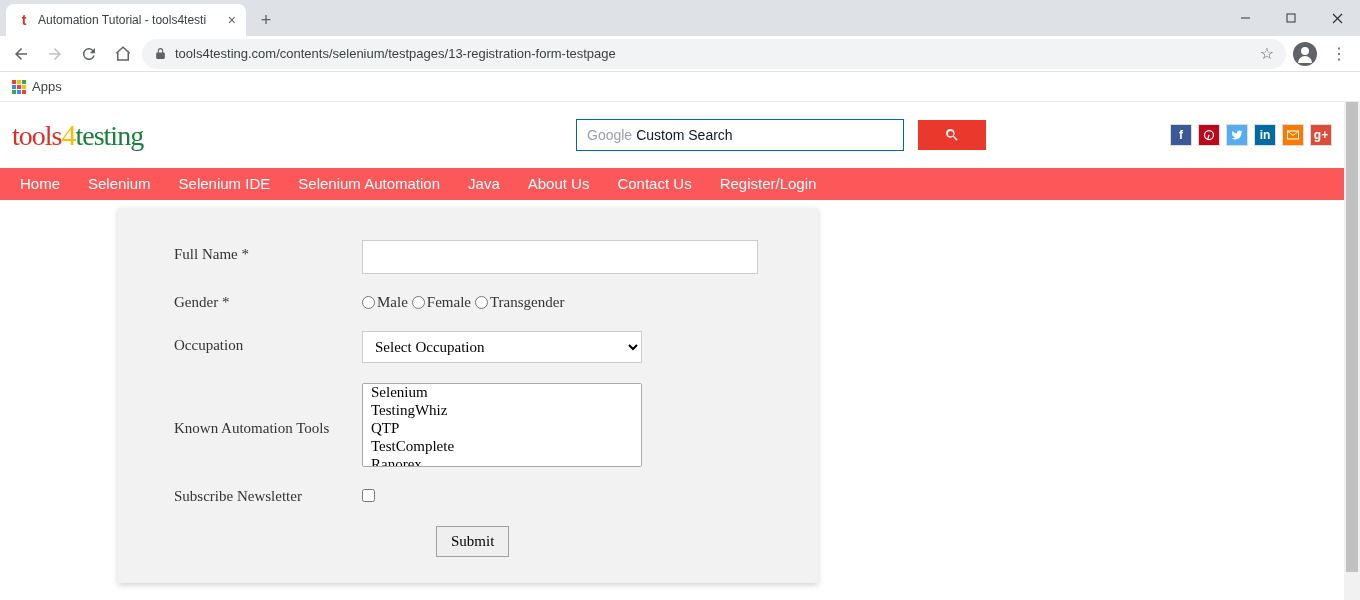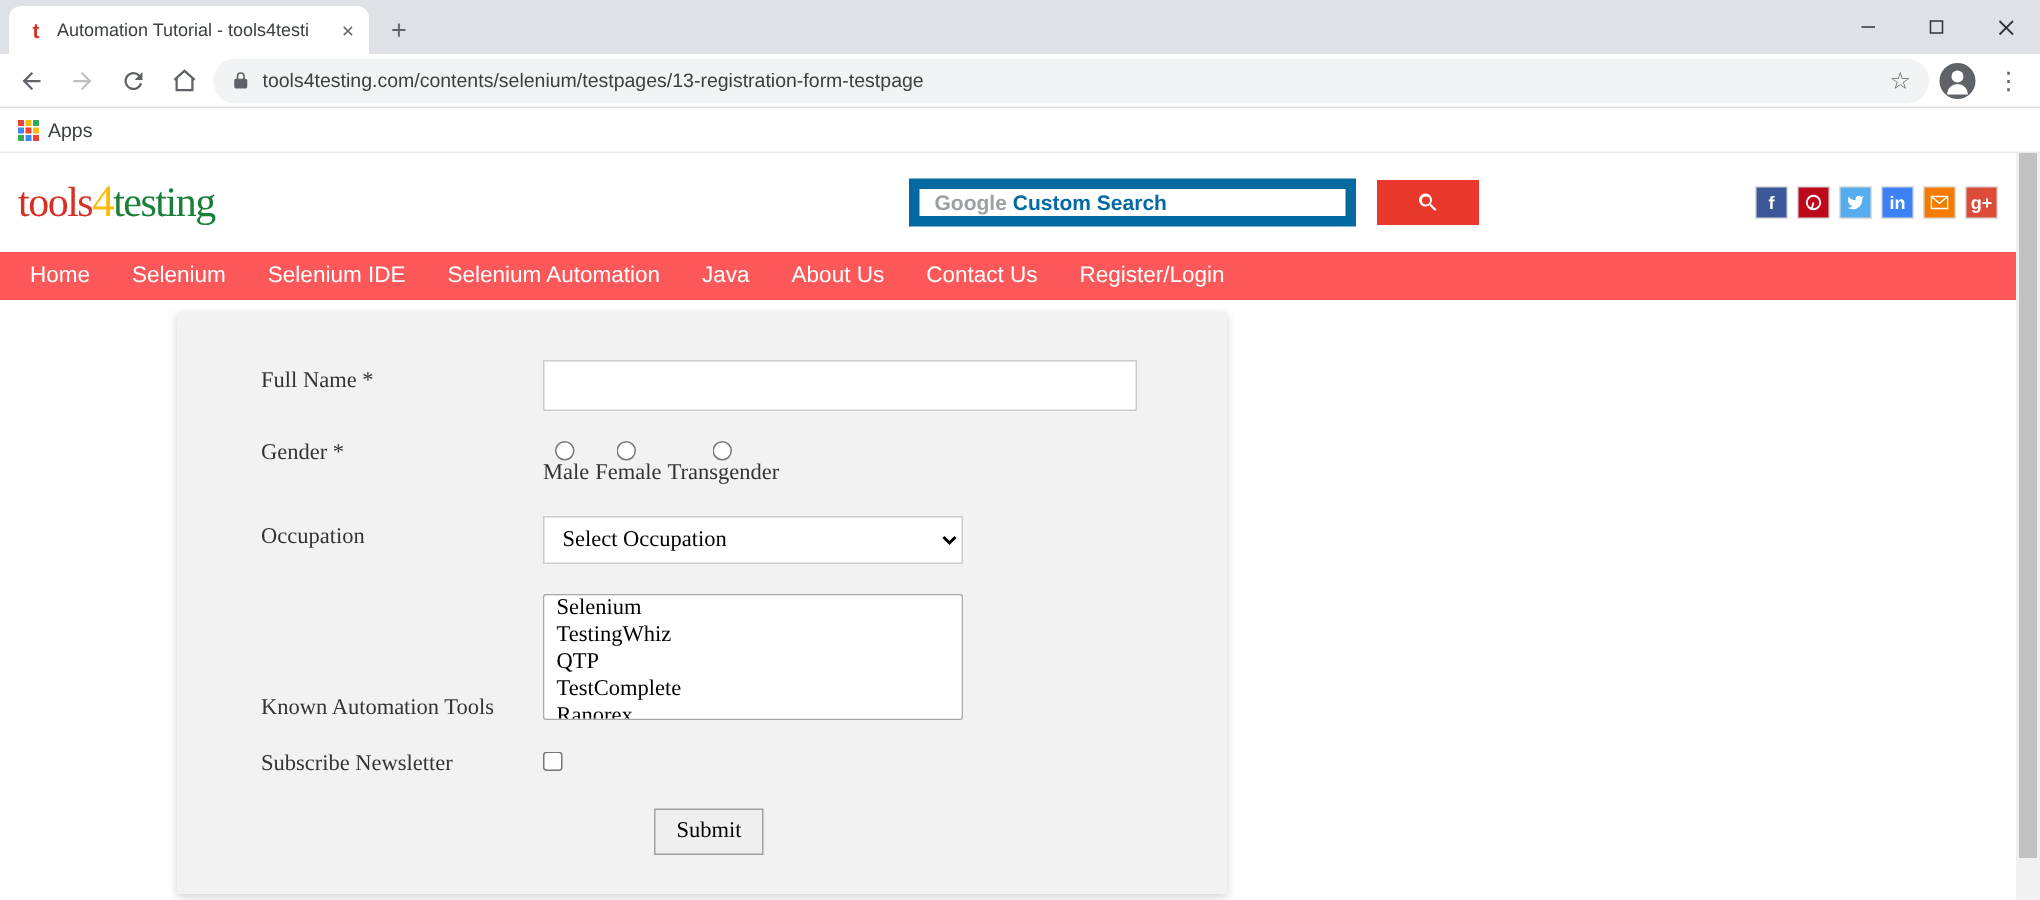--- a/index.html
+++ b/index.html
@@ -34,43 +34,43 @@
   .scrollbar { position:absolute; top:0; right:0; width:16px; bottom:0; background:#f1f1f1;}
   .scrollbar-thumb { position:absolute; top:0; left:2px; right:2px; height:470px; background:#c1c1c1; }
 
   .site-header { height:66px; display:flex; align-items:center; padding:0 12px; }
   .logo { font-family: Georgia, serif; font-size:28px; font-weight:normal; letter-spacing:-1px; }
   .logo .p1 { color:#d93025; }
   .logo .p2 { color:#fbbc05; font-size:30px; }
   .logo .p3 { color:#188038; }
 
   .search-wrap { margin-left:auto; display:flex; align-items:center; gap:14px; }
-  .gcse { width:298px; height:32px; border:7px solid #0369a1; display:flex; align-items:center; padding:0 10px; font-size:14px;font-weight:bold; }
+  .gcse { width:328px; height:32px; border:1px solid #0369a1; display:flex; align-items:center; padding:0 10px; font-size:14px; }
   .gcse .g { color:#9aa0a6; margin-right:4px; font-family:Arial; }
-  .gcse .ph { color:#0369a1; }
+  .gcse .ph { color:#0f172a; }
   .search-btn { width:68px; height:30px; background:#ea392c; display:flex; align-items:center; justify-content:center; }
   .search-btn svg { fill:#fff; }
 
   .socials { display:flex; gap:6px; margin-left:170px; }
   .soc { width:22px; height:22px; display:flex; align-items:center; justify-content:center; color:#fff; font-size:12px; font-weight:bold; border:1px solid #ddd;}
   .soc.fb{background:#3b5998;} .soc.pin{background:#bd081c;} .soc.tw{background:#55acee;}
-  .soc.in{background:#3b82f6;} .soc.mail{background:#f57c00;} .soc.gp{background:#dd4b39;}
+  .soc.in{background:#0369a1;} .soc.mail{background:#f57c00;} .soc.gp{background:#dd4b39;}
 
   .navbar { height:32px; background:#fc585a; display:flex; align-items:center; padding:0 6px; }
   .navbar a { color:#fff; font-size:15px; padding:12px 14px; line-height:32px; display:inline-block; }
 
   .content { padding:8px 0 0 118px; }
   .card { width:700px; background:#f2f2f2; box-shadow:0 2px 6px rgba(0,0,0,0.18); padding:32px 36px 26px 56px; font-family: Georgia, 'Times New Roman', serif; color:#333; }
   .row { display:flex; align-items:flex-start; margin-bottom:20px; }
-  .row.tall { align-items:flex-end; }
+  .row.tall { align-items:center; }
   .lbl { width:188px; font-size:15px; padding-top:6px; }
   .ctl { flex:1; }
   input[type=text].field { width:396px; height:34px; border:1px solid #ccc; background:#fff; padding:0 8px; font-size:14px; }
   .radios { display:flex; align-items:center; gap:2px; font-size:15px; }
-  .radios label { display:flex; align-items:center; margin-right:2px;flex-direction:column;}
+  .radios label { display:flex; align-items:center; margin-right:2px;}
   input[type=radio]{margin-right:2px;}
   select.occ { width:280px; height:32px; border:1px solid #ccc; background:#fff; padding:0 8px; font-size:15px; font-family:Georgia, serif;}
   select.multi { width:280px; height:84px; border:1px solid #a9a9a9; background:#fff; font-size:15px; font-family:Georgia, serif; overflow-y:scroll;}
   select.multi option { padding:0px 8px; }
   .submit { font-family:Georgia, serif; font-size:15px; padding:6px 14px; border:1px solid #a0a0a0; background:#efefef; margin-left:262px; }
 
   .star { color:#5f6368; font-size:16px;}
   .account-icon { width:24px; height:24px; border-radius:50%; background:#5f6368; position:relative;}
   .account-icon::before { content:""; position:absolute; top:5px; left:8px; width:8px; height:8px; border-radius:50%; background:#fff;}
   .account-icon::after { content:""; position:absolute; bottom:3px; left:5px; width:14px; height:7px; border-radius:7px 7px 0 0; background:#fff;}

